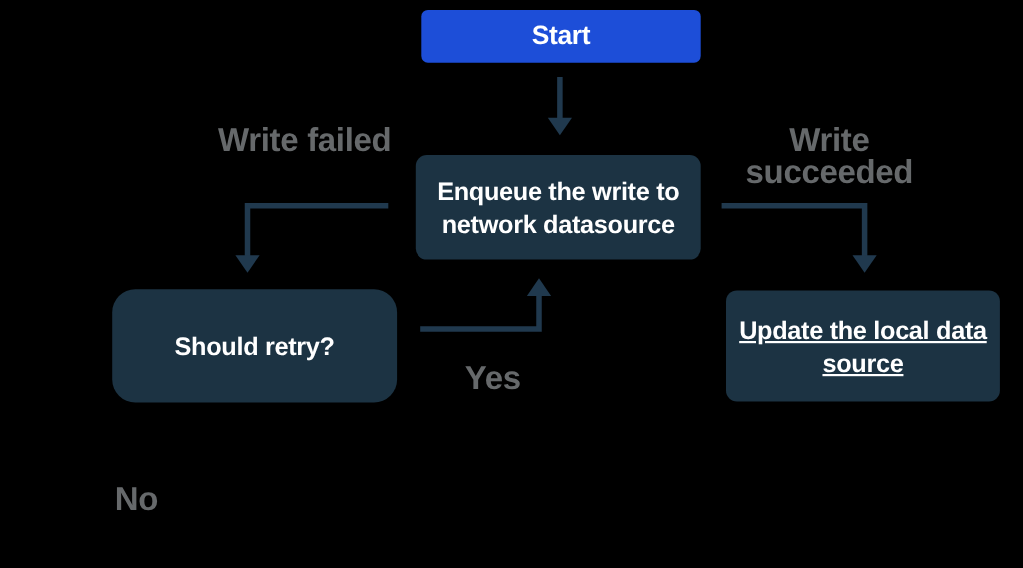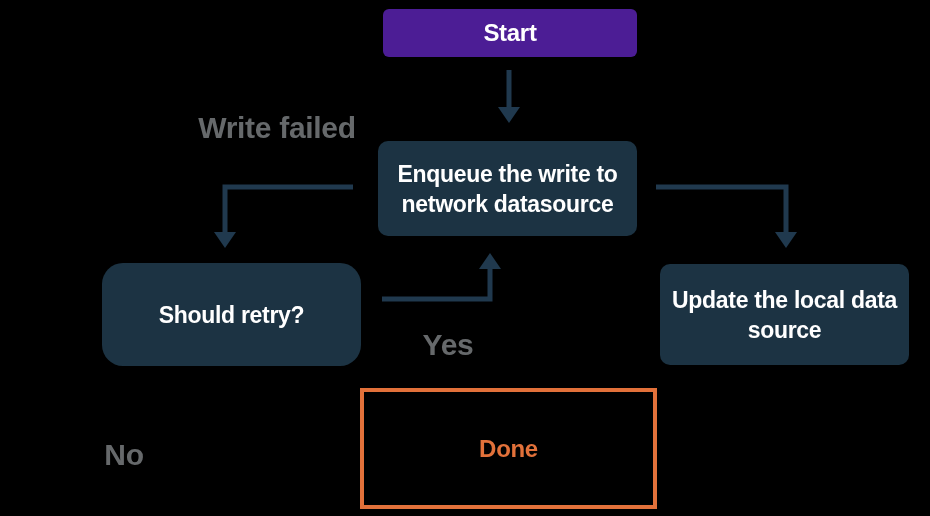--- a/index.html
+++ b/index.html
@@ -28,21 +28,21 @@
     justify-content: center;
     text-align: center;
     box-sizing: border-box;
     color: #ffffff;
     font-weight: bold;
     letter-spacing: -0.3px;
   }
   .node-start {
     left: 383px; top: 9px;
     width: 254px; height: 48px;
-    background: #4c1d95;
+    background: #1d4ed8;
     border-radius: 6px;
     font-size: 24px;
   }
   .node-navy {
     background: #1c3343;
     border-radius: 10px;
     font-size: 23px;
     line-height: 30px;
   }
   .node-enqueue {
@@ -53,20 +53,21 @@
   .node-retry {
     left: 102px; top: 263px;
     width: 259px; height: 103px;
     padding: 0 14px;
     border-radius: 21px;
   }
   .node-update {
     left: 660px; top: 264px;
     width: 249px; height: 101px;
     padding: 0 10px;
+    text-decoration: underline;
   }
   .node-done {
     left: 360px; top: 388px;
     width: 297px; height: 121px;
     background: transparent;
     border: 4px solid #e2713a;
     color: #e2713a;
     font-size: 24px;
   }
   .edge-label {
@@ -108,22 +109,22 @@
   </svg>
 
   <div class="node node-start">Start</div>
 
   <div class="node node-navy node-enqueue">Enqueue the write to network datasource</div>
 
   <div class="node node-navy node-retry">Should retry?</div>
 
   <div class="node node-navy node-update">Update the local data source</div>
 
-  <div class="node node-done">Done</div>
 
   <div class="edge-label lbl-write-failed">Write failed</div>
 
+  <div class="edge-label lbl-write-succeeded">Write succeeded</div>
 
   <div class="edge-label lbl-no">No</div>
 
   <div class="edge-label lbl-yes">Yes</div>
 
 </div>
 
 </body></html>

